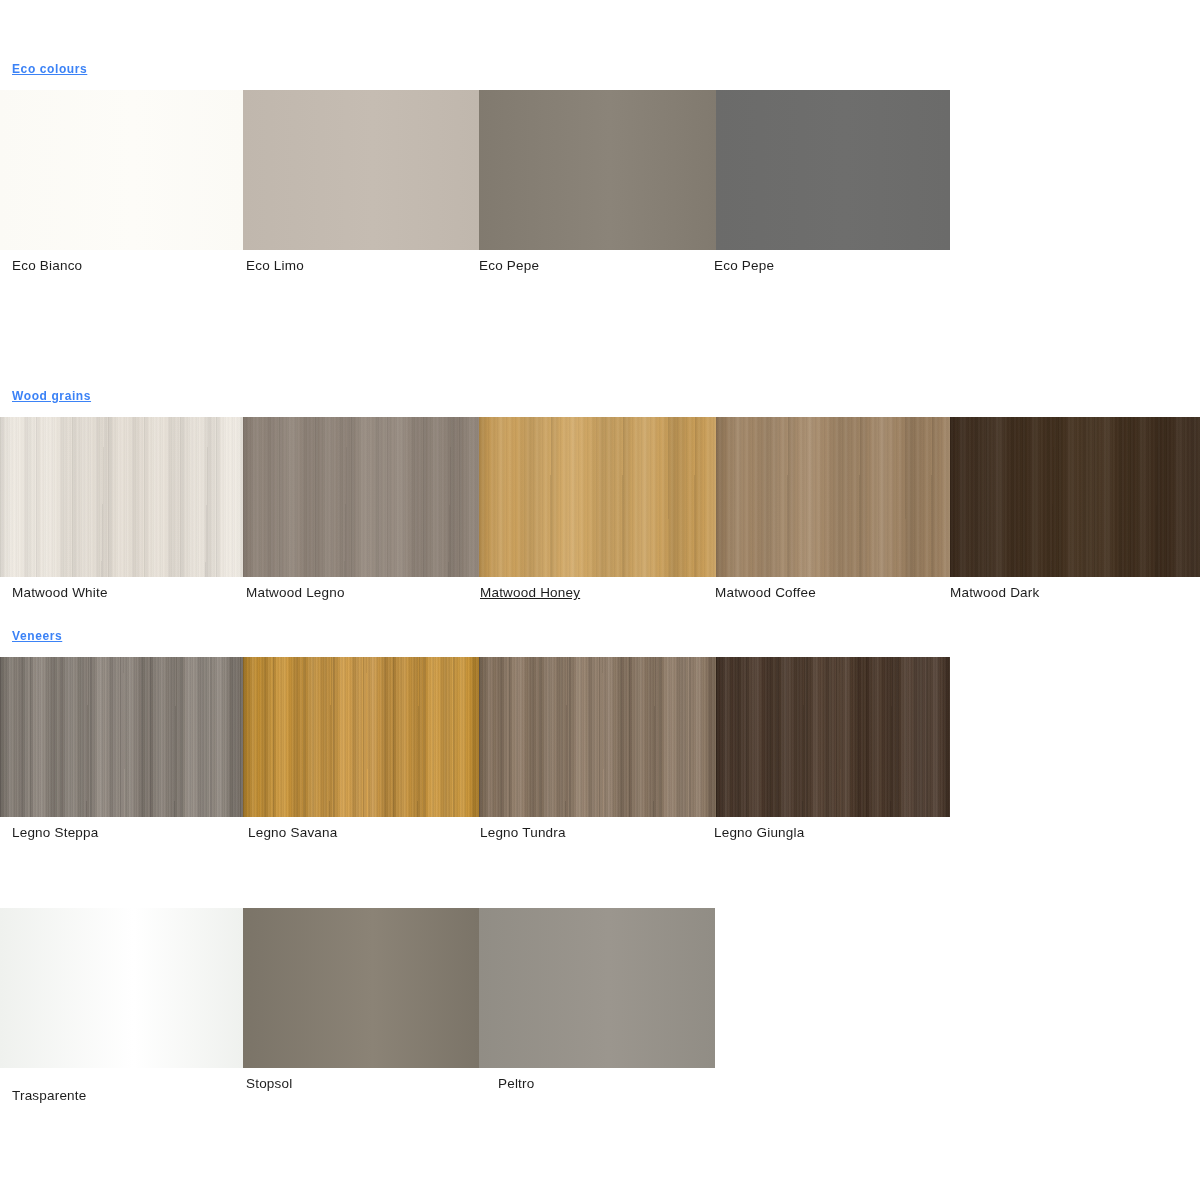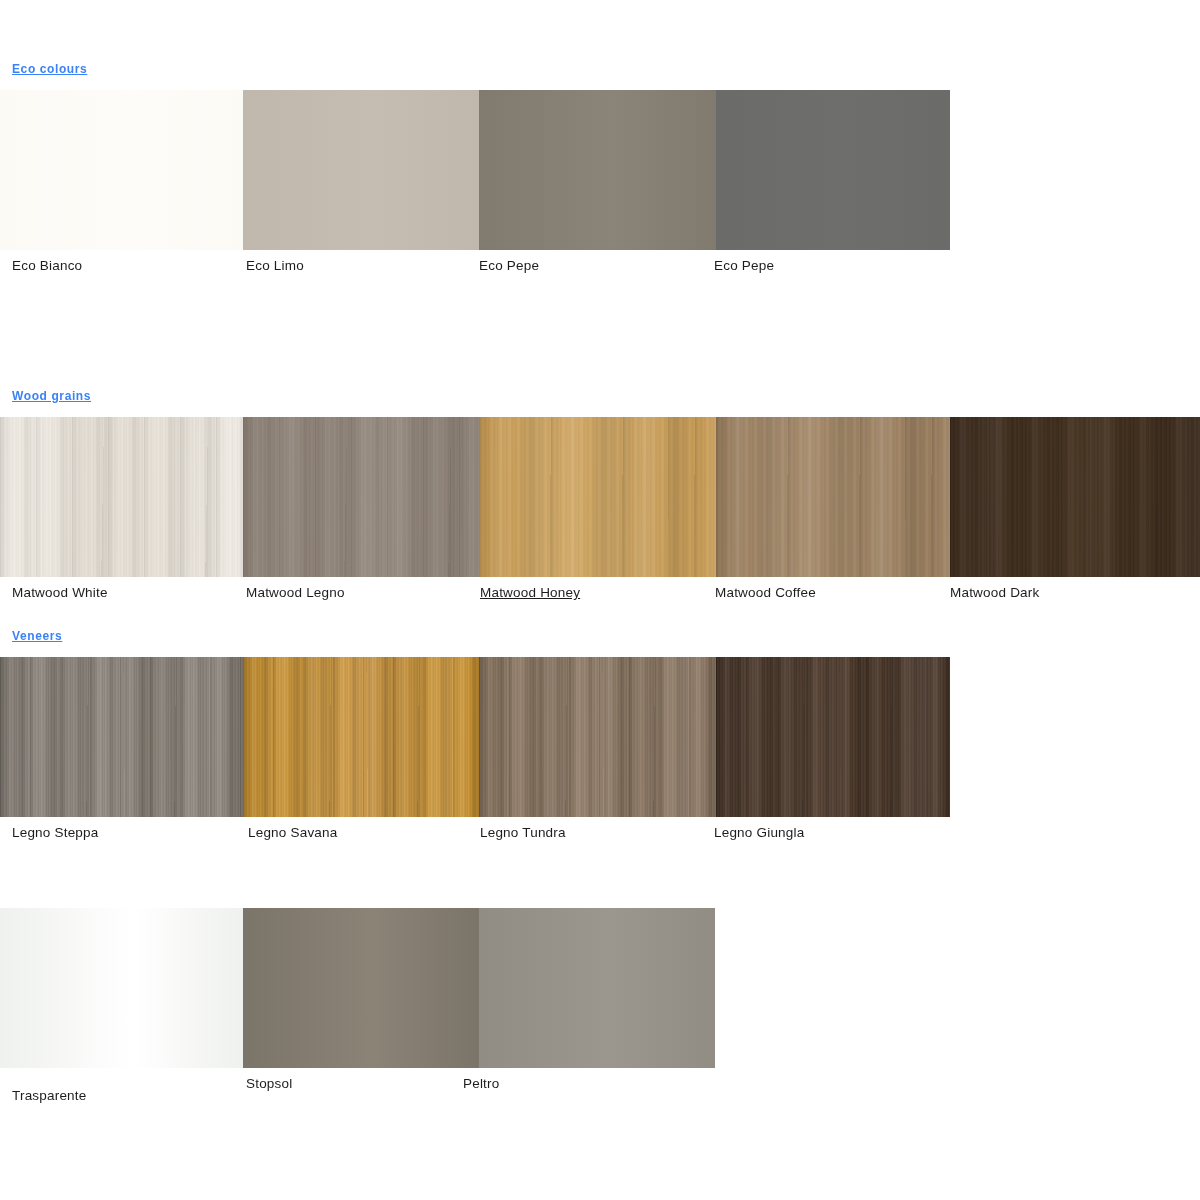--- a/index.html
+++ b/index.html
@@ -275,17 +275,17 @@
         <span class="swatch-face" style="background: linear-gradient(90deg, rgb(123, 116, 104) 0%, rgb(139, 131, 118) 55%, rgb(123, 116, 104) 100%);"></span>
       </div>
       <div class="swatch" style="width: 236px;">
         <span class="swatch-face" style="background: linear-gradient(90deg, rgb(145, 141, 133) 0%, rgb(155, 150, 142) 55%, rgb(145, 141, 133) 100%);"></span>
       </div>
     </div>
 
     <div class="labels">
       <span class="label" style="left: 12px; margin-top: 12px;">Trasparente</span>
       <span class="label" style="left: 246px;">Stopsol</span>
-      <span class="label" style="left: 463px;">Peltro</span>
+      <span class="label" style="left: 498px;">Peltro</span>
     </div>
   </section>
 
 </div>
 
 </body></html>

